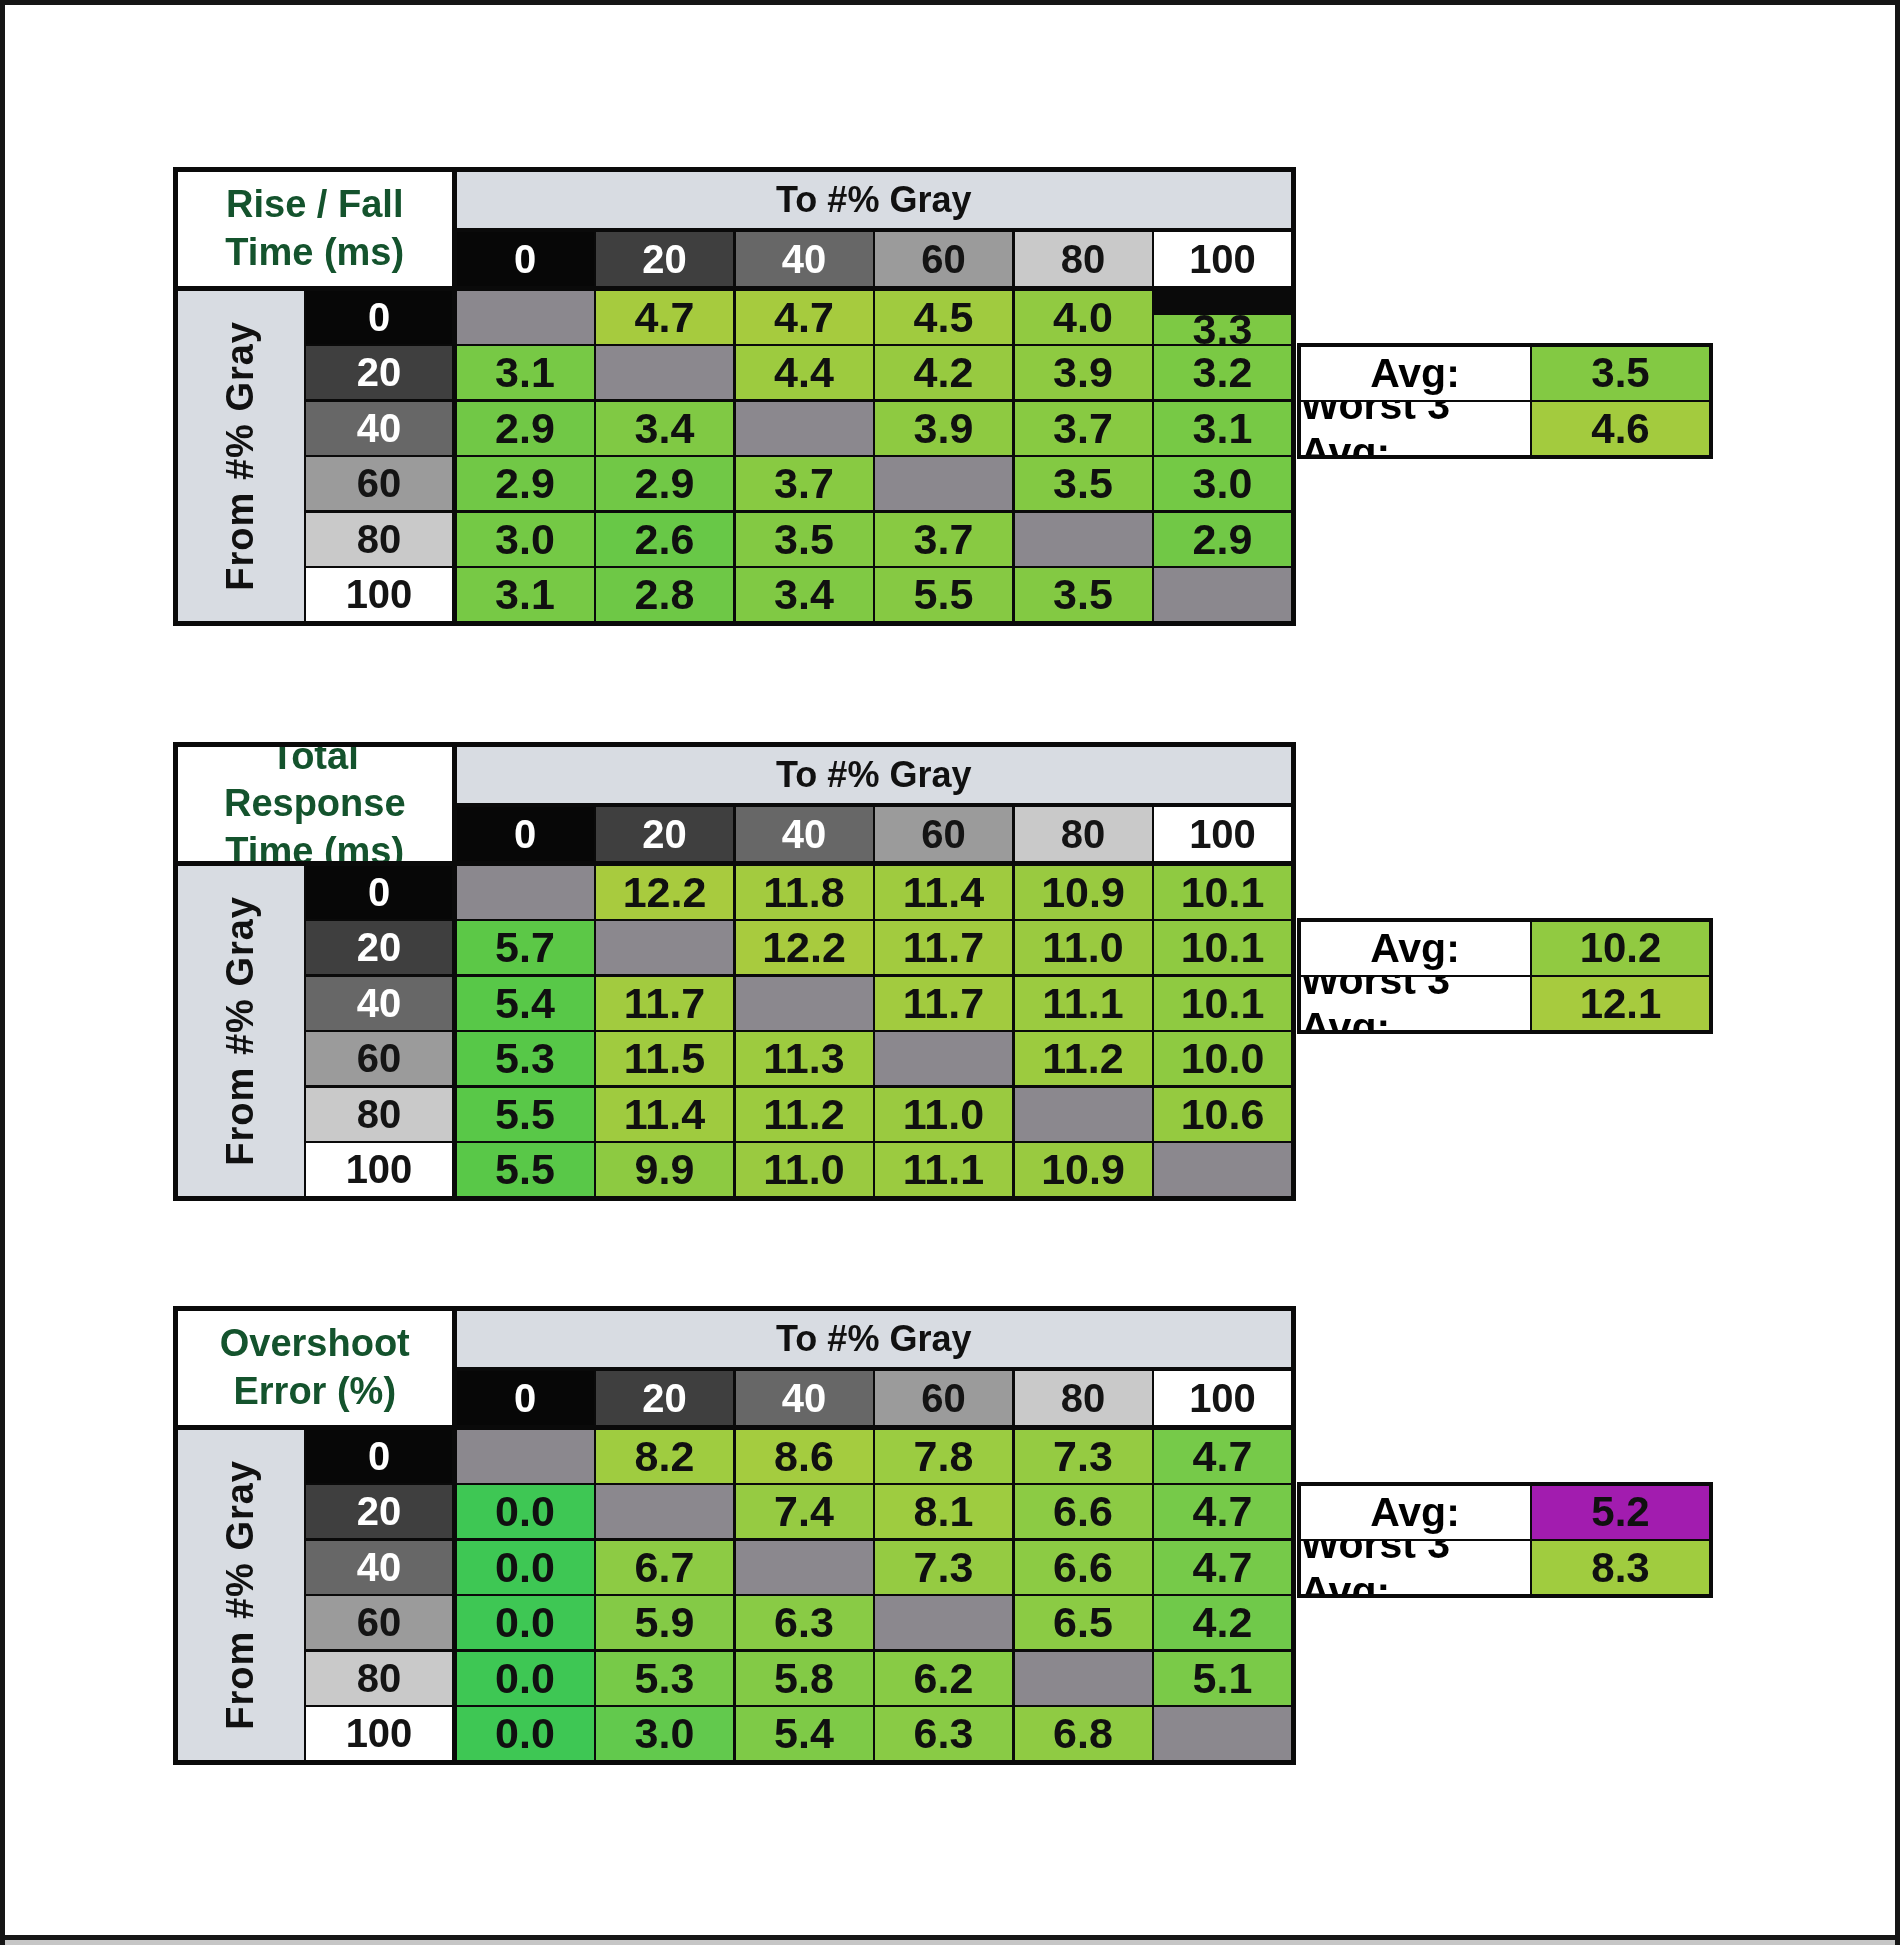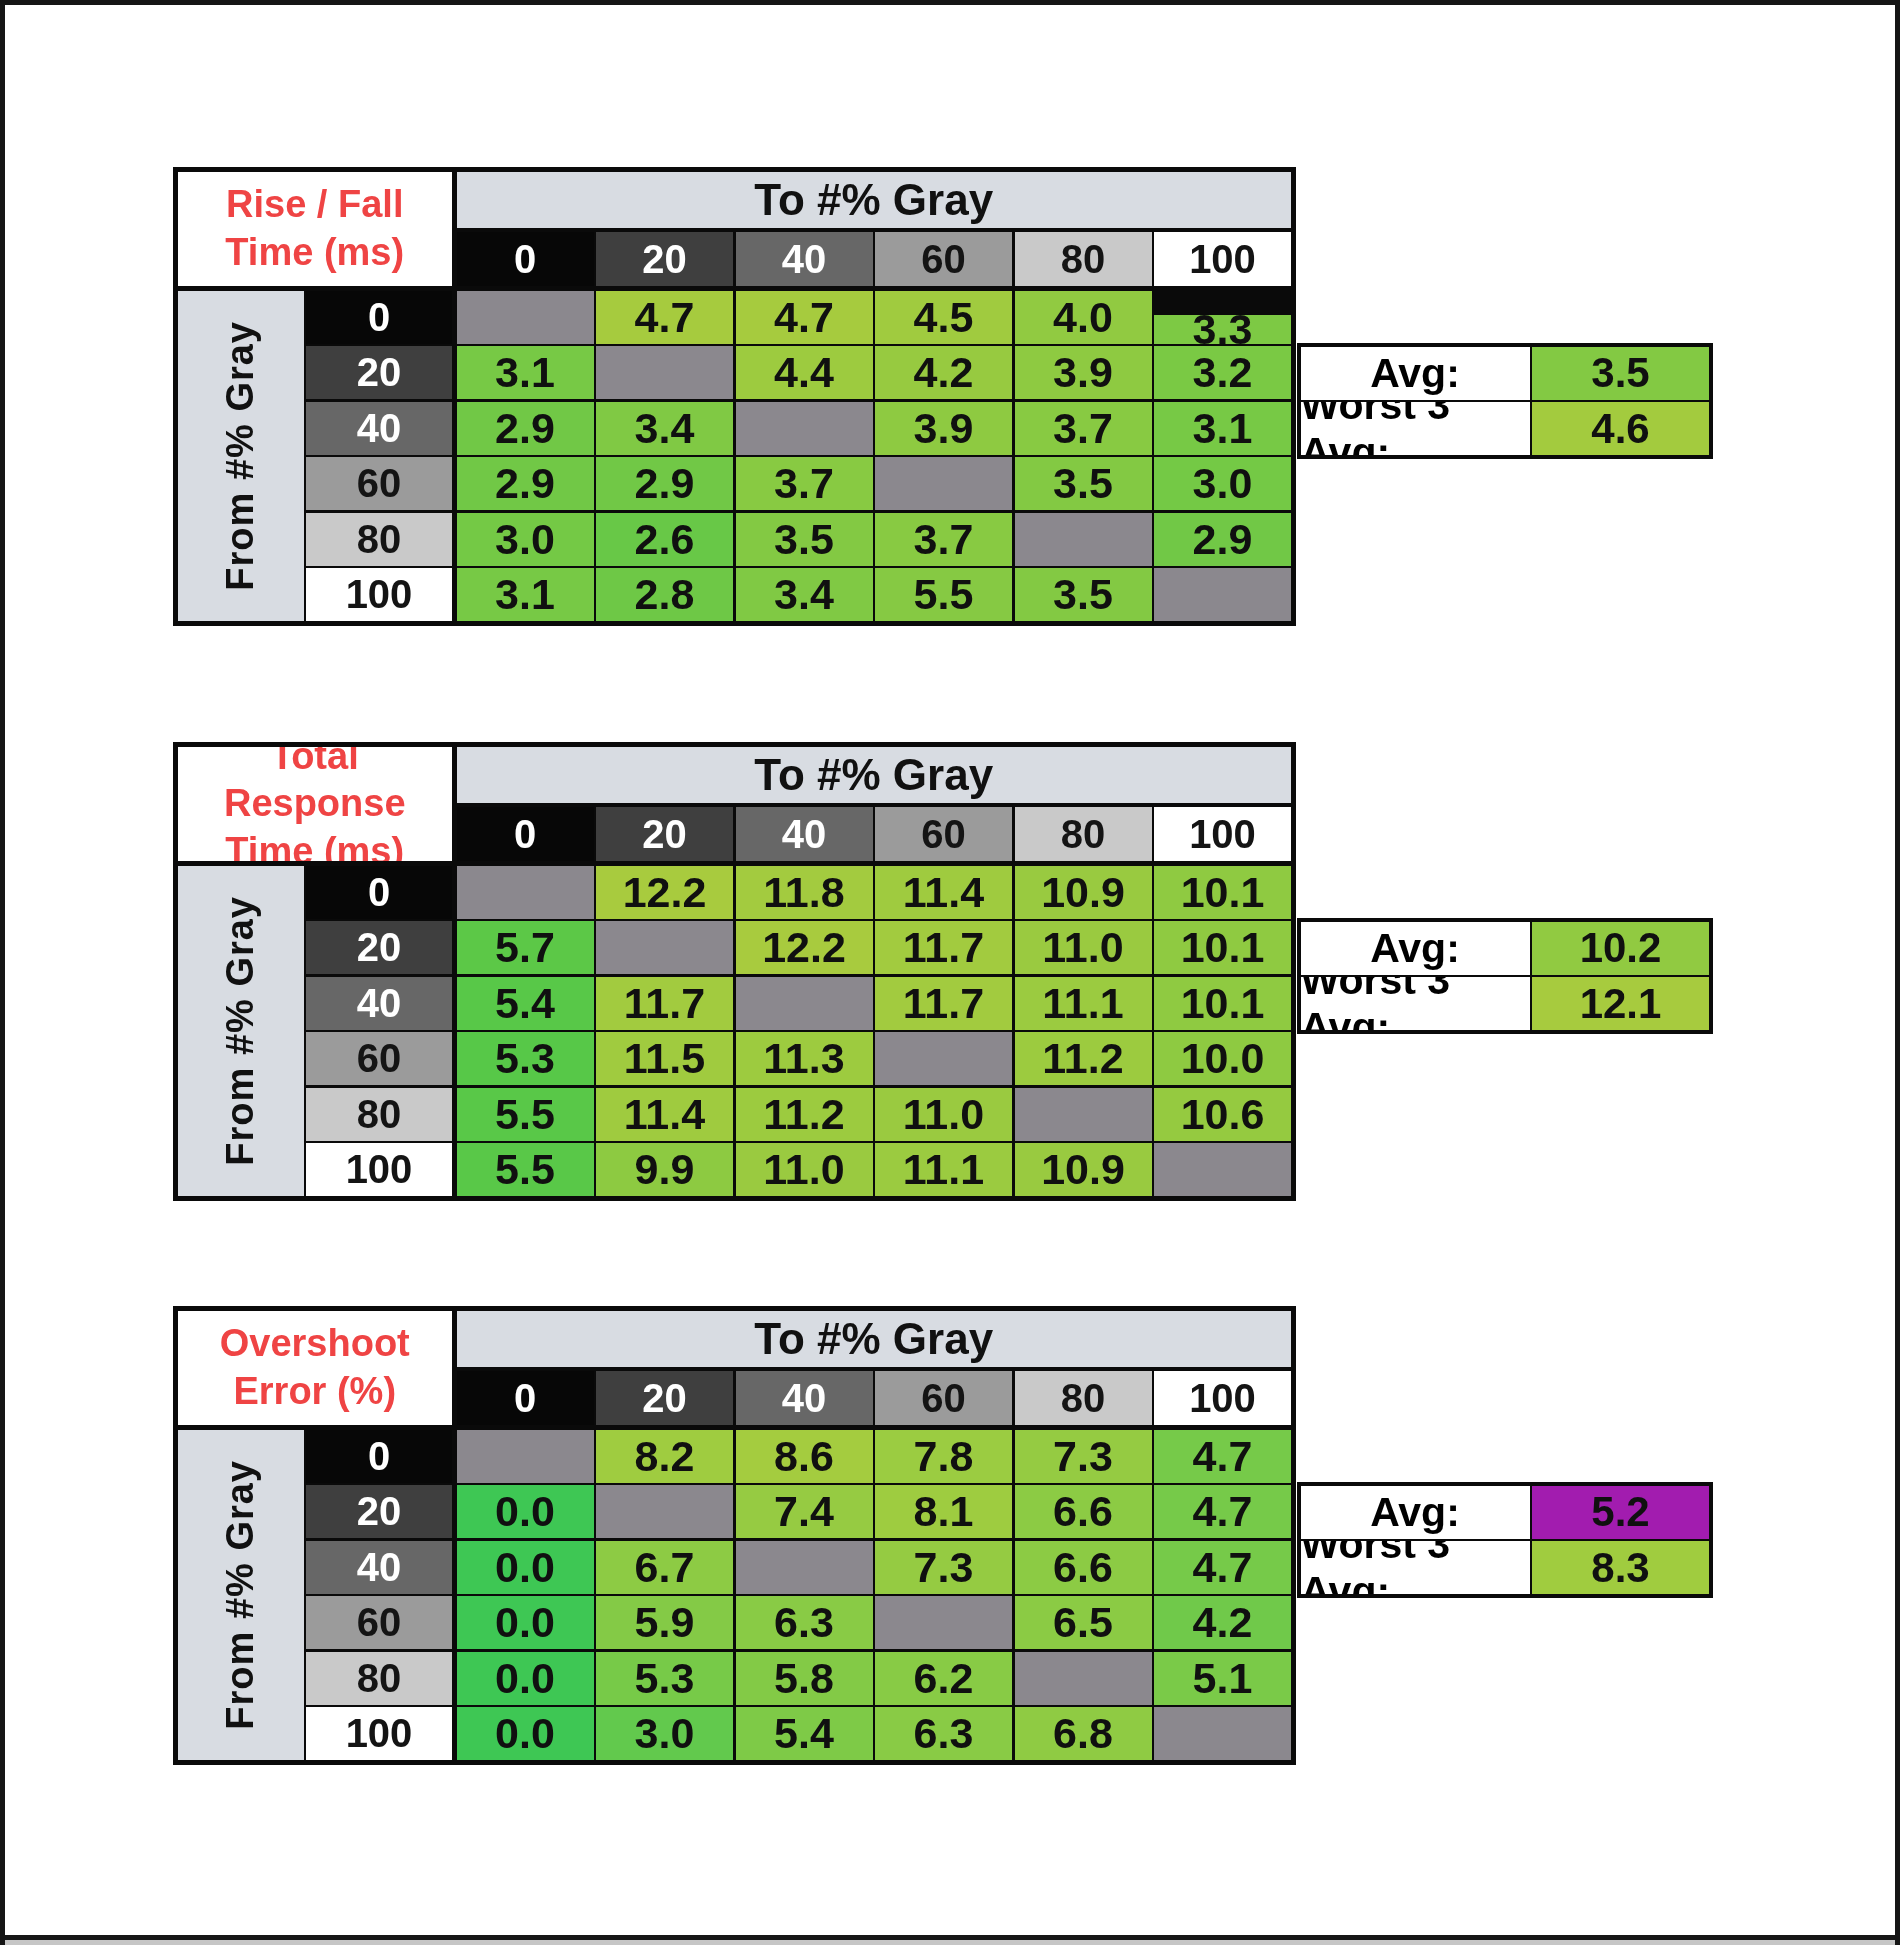--- a/index.html
+++ b/index.html
@@ -16,24 +16,24 @@
   .group-2 { top:1306px; }
 
   .grid {
     display:grid;
     grid-template-columns:126px 148px repeat(6, 137px);
     grid-template-rows:58px 56px repeat(6, 53px);
     gap:2.5px; padding:4.5px; background:#0a0a0a; width:max-content;
   }
   .cell { display:flex; align-items:center; justify-content:center; overflow:hidden; }
 
-  .title { background:#ffffff; flex-direction:column; font-size:38px; line-height:1.25; color:#ef4444;
+  .title { background:#ffffff; flex-direction:column; font-size:38px; line-height:1.25; color:#14532d;
            border-right:2px solid #0a0a0a; border-bottom:2px solid #0a0a0a; text-align:center; }
   .band { background:#d8dce2; color:#111; }
-  .to-band { font-size:44px; border-bottom:2px solid #0a0a0a; }
+  .to-band { font-size:36px; border-bottom:2px solid #0a0a0a; }
   .vtext { writing-mode:vertical-rl; transform:rotate(180deg); font-size:38px; color:#111; letter-spacing:1px; }
   .swatch { font-size:40px; }
   .colswatch { border-bottom:2px solid #0a0a0a; }
   .rowlabel { border-right:2px solid #0a0a0a; }
   .data { font-size:43px; color:#101010; }
 
   .avg-block {
     position:absolute; left:1124px; top:176px;
     display:grid; grid-template-columns:229px 177px; grid-template-rows:53px 53px;
     gap:2.5px; padding:3.5px; background:#0a0a0a;

